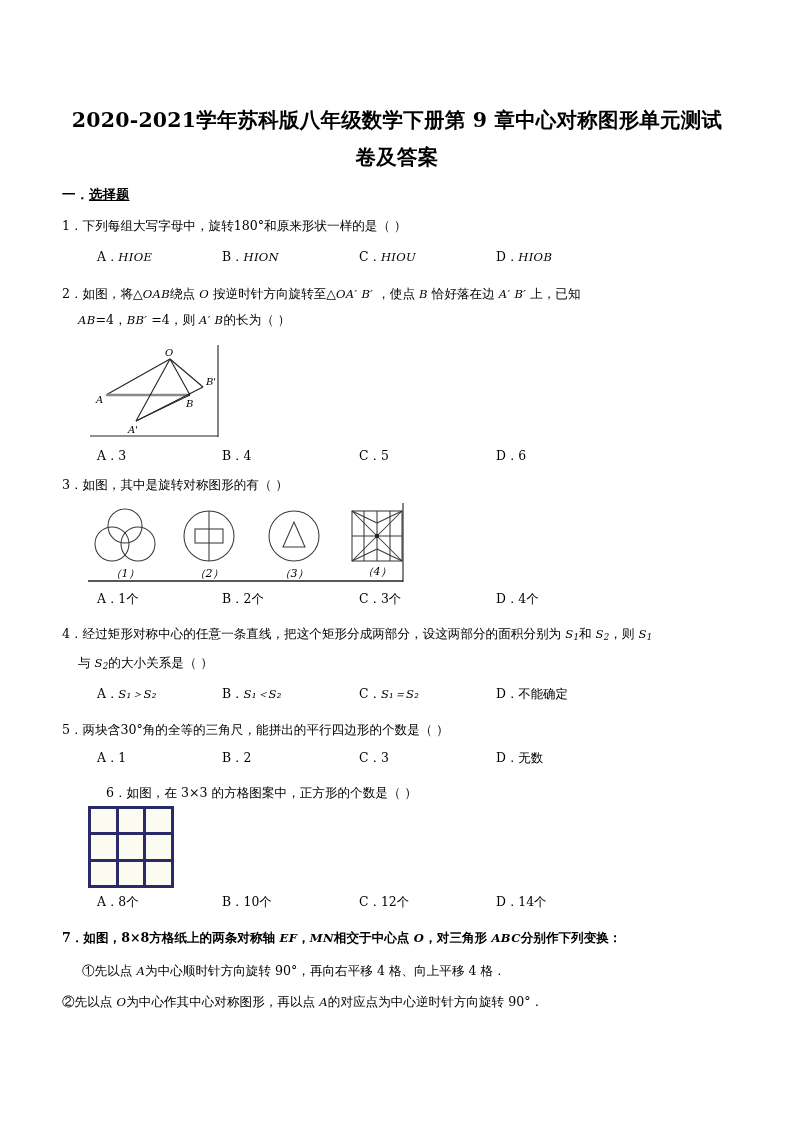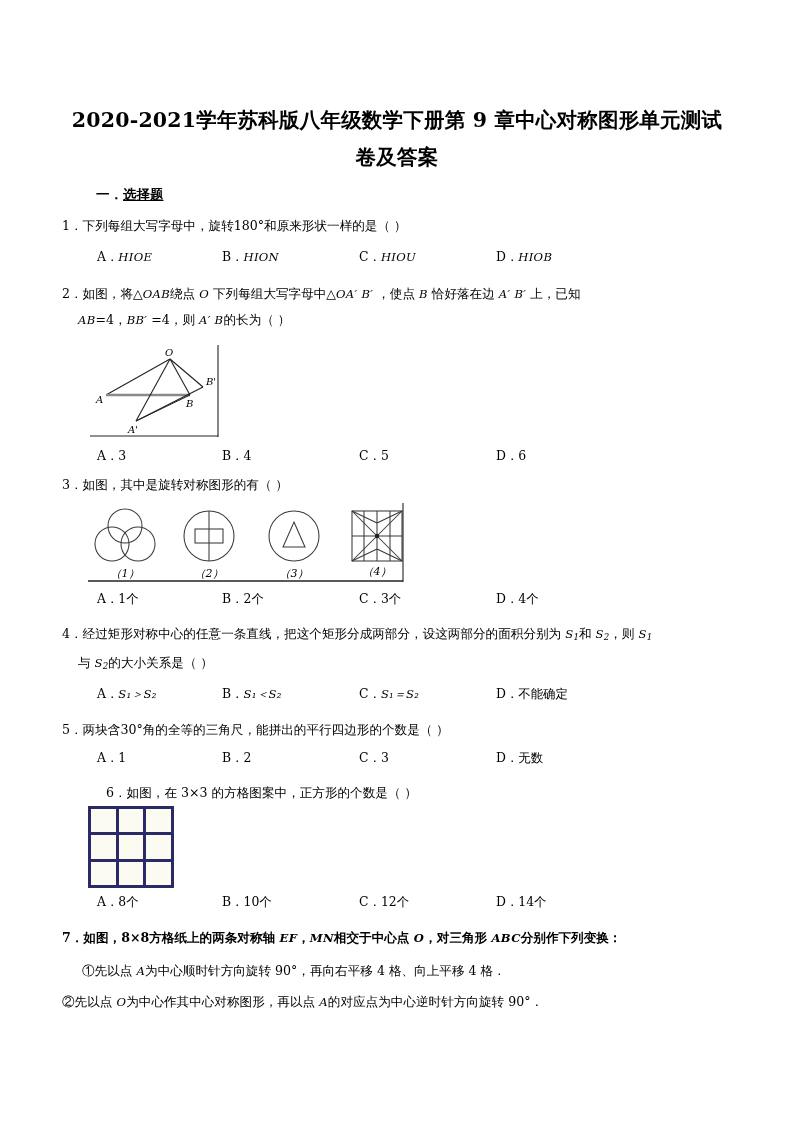--- a/index.html
+++ b/index.html
@@ -41,21 +41,20 @@
   }
 
   
   .section-head {
     position: absolute;
     left: 62px;
     top: 186px;
     font-size: 13.5px;
     font-weight: bold;
     font-family: "DejaVu Serif", "Liberation Serif", serif;
-    margin-left: 34px;
   }
   .section-head .u {
     text-decoration: underline;
   }
 
   
   .q {
     position: absolute;
     left: 62px;
     width: 690px;
@@ -136,21 +135,21 @@
     <span>1．</span><span>下列每组大写字母中，旋转180°和原来形状一样的是（      ）</span>
   </div>
   <div class="opts" style="top:249px;">
     <span class="opt"><span>A．</span><span class="it">HIOE</span></span>
     <span class="opt"><span>B．</span><span class="it">HION</span></span>
     <span class="opt"><span>C．</span><span class="it">HIOU</span></span>
     <span class="opt"><span>D．</span><span class="it">HIOB</span></span>
   </div>
 
   <div class="q" style="top:281px;">
-    <span>2．</span><span>如图，将△</span><span class="it">OAB</span><span>绕点 </span><span class="it">O</span><span> 下列每组大写字母中△</span><span class="it">OA′ B′</span><span> ，使点 </span><span class="it">B</span><span> 恰好落在边 </span><span class="it">A′ B′</span><span> 上，已知</span>
+    <span>2．</span><span>如图，将△</span><span class="it">OAB</span><span>绕点 </span><span class="it">O</span><span> 按逆时针方向旋转至△</span><span class="it">OA′ B′</span><span> ，使点 </span><span class="it">B</span><span> 恰好落在边 </span><span class="it">A′ B′</span><span> 上，已知</span>
     <span class="line2"><span class="it">AB</span><span>=4，</span><span class="it">BB′</span><span> =4，则 </span><span class="it">A′ B</span><span>的长为（      ）</span></span>
   </div>
 
   <div class="fig" style="left:90px; top:345px; width:140px; height:95px;">
     <svg width="140" height="95" viewBox="0 0 140 95">
 
       <line x1="128" y1="0" x2="128" y2="92" stroke="#222" stroke-width="1.1"></line>
       <line x1="0" y1="91" x2="128" y2="91" stroke="#222" stroke-width="1.1"></line>
 
       <line x1="80" y1="14" x2="16" y2="50" stroke="#222" stroke-width="1.1"></line>

